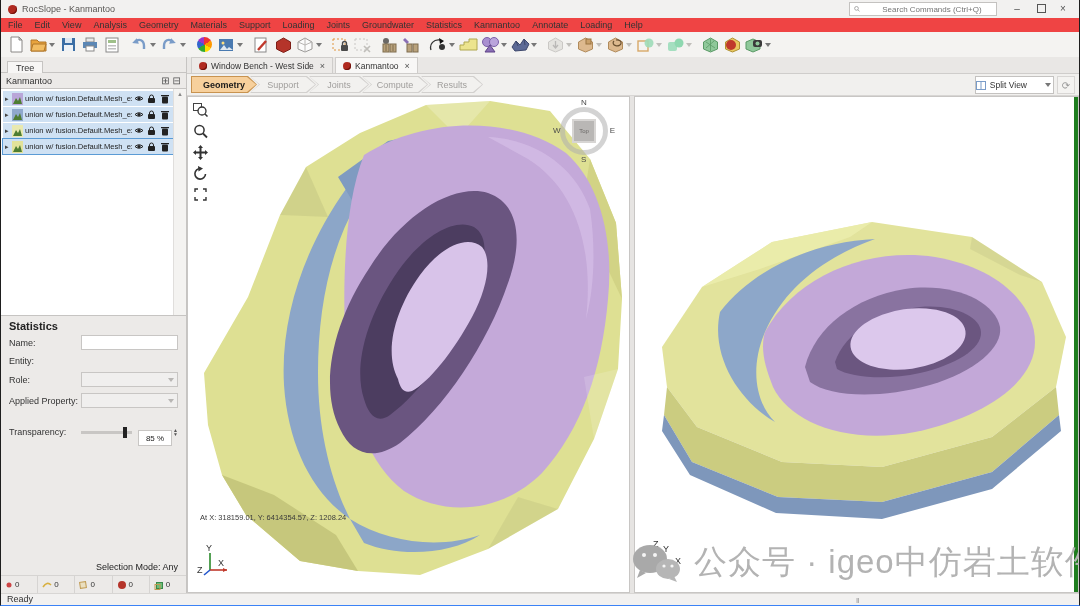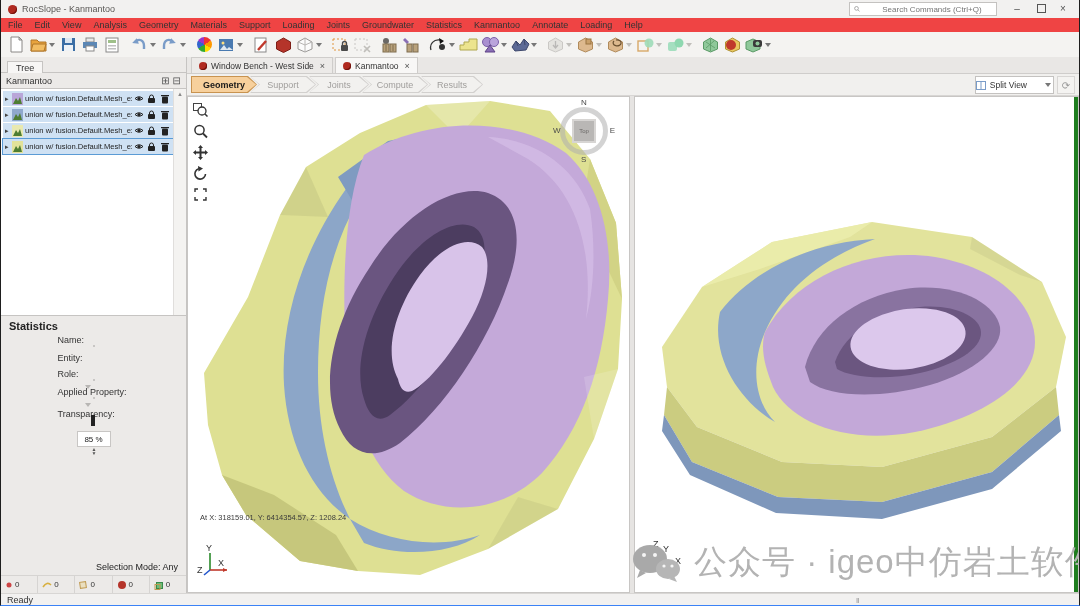--- a/index.html
+++ b/index.html
@@ -36,21 +36,21 @@
   .groupbtn{font-size:10px;color:#555;margin-left:3px;}
   .treebox{height:224px;background:#fff;border-top:1px solid #c6c4c2;border-bottom:1px solid #c6c4c2;position:relative;padding:2px 13px 0 2px;}
   .treescroll{position:absolute;right:0;top:0;bottom:0;width:12px;background:#f4f3f1;border-left:1px solid #e0dedc;font-size:6px;color:#888;text-align:center;line-height:10px;}
   .trow{display:flex;align-items:center;height:15px;margin-bottom:1px;background:#cfe1f3;padding:0 2px;}
   .trow.sel{outline:1px solid #5b9bd5;}
   .tarrow{font-size:7px;color:#444;width:7px;}
   .sw{width:11px;height:12px;display:inline-flex;margin-right:2px;}
   .tlabel{flex:1;font-size:7.6px;color:#222;white-space:nowrap;overflow:hidden;}
   .ticon{width:13px;display:inline-flex;justify-content:center;}
   .props{padding:0 8px;}
-  .prow{display:flex;align-items:center;margin-bottom:6px;flex-direction:column;}
+  .prow{display:flex;align-items:center;margin-bottom:6px;}
   .plabel{font-size:9px;color:#333;width:72px;}
   .pfield{flex:1;height:13px;border:1px solid #c8c6c4;background:#fff;}
   .pfield.dis{background:#f0efee;position:relative;}
   .pfield.dis:after{content:"";position:absolute;right:3px;top:5px;border-left:3px solid transparent;border-right:3px solid transparent;border-top:4px solid #b8b6b4;}
   .slider{flex:1;height:3px;background:#c8c6c4;position:relative;margin-right:6px;}
   .slider .thumb{position:absolute;top:-4px;left:83%;width:4px;height:11px;background:#222;}
   .spinbox{width:32px;height:14px;border:1px solid #c8c6c4;background:#fff;font-size:8px;display:flex;align-items:center;justify-content:center;color:#222;margin-top:12px;}
   .spinner{display:flex;flex-direction:column;margin-left:1px;font-size:5px;color:#555;line-height:4px;}
   .dockspacer{flex:1;}
   .selmode{font-size:9px;color:#222;text-align:right;padding:0 8px 3px;}
@@ -85,21 +85,21 @@
   .compass{position:absolute;right:14px;top:3px;width:62px;height:62px;z-index:6;}
   .compass .ring{position:absolute;left:7px;top:7px;width:48px;height:48px;border-radius:50%;border:5px solid rgba(175,175,175,.55);box-sizing:border-box;}
   .compass .dir{position:absolute;font-size:8px;color:#4a4a4a;}
   .compass .cube{position:absolute;left:19px;top:19px;width:24px;height:24px;background:#b9b7b5;border:2px solid #d7d5d3;box-sizing:border-box;display:flex;align-items:center;justify-content:center;font-size:6px;color:#6a6866;}
   .coords{position:absolute;left:12px;bottom:70px;font-size:7.5px;color:#3a3a3a;z-index:5;}
   .triad{position:absolute;left:6px;bottom:12px;z-index:5;}
   .greenedge{position:absolute;right:0;top:0;bottom:0;width:4px;background:#1f7d1f;z-index:4;}
   .watermark{position:absolute;left:443px;bottom:8px;display:flex;align-items:center;gap:12px;z-index:30;}
   .wmtext{font-size:33px;color:#b3b3b3;letter-spacing:1px;white-space:nowrap;}
   
-  .statusbar{position:absolute;left:0;right:0;bottom:0;height:12px;background:#f2f1f0;border-top:1px solid #d8d6d4;font-size:9px;color:#333;display:flex;align-items:center;padding-left:6px;box-sizing:border-box;}
+  .statusbar{position:absolute;left:0;right:0;bottom:0;height:12px;background:#f2f1f0;border-top:1px solid #d8d6d4;font-size:9px;color:#333;display:flex;padding-left:6px;box-sizing:border-box;}
   .grip{position:absolute;left:855px;top:2px;color:#888;font-size:8px;letter-spacing:1px;}
 </style>
 </head>
 <body>
 
 <div id="app">
 
   <div class="titlebar">
     <span class="appicon"></span>
     <span class="apptitle">RocSlope - Kanmantoo</span>

